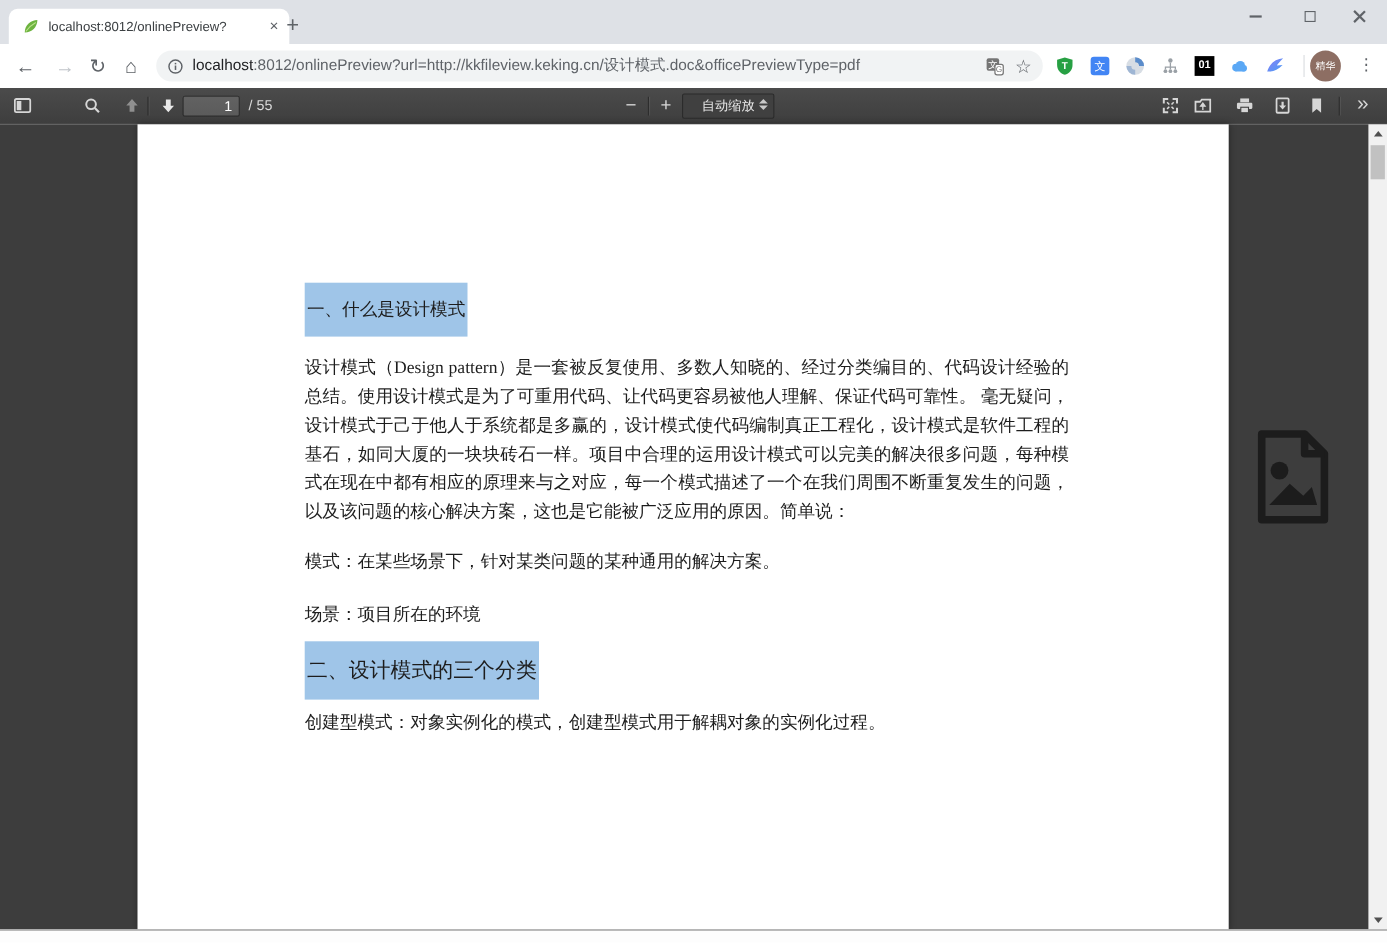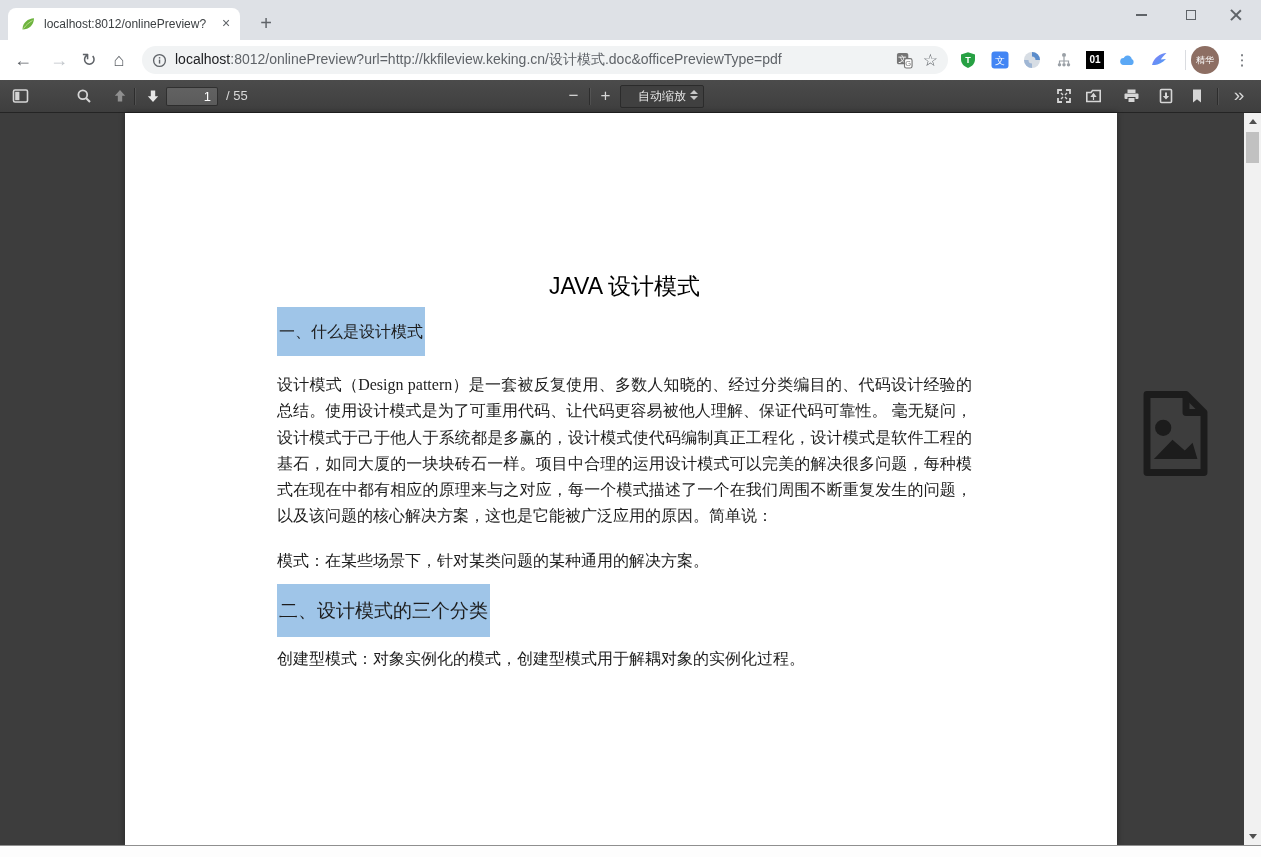--- a/index.html
+++ b/index.html
@@ -2,21 +2,21 @@
 <html><head>
 <meta charset="utf-8">
 <style>
   html,body{margin:0;padding:0;}
   body{width:1261px;height:857px;overflow:hidden;position:relative;
        font-family:"Liberation Sans",sans-serif;background:#fff;}
   *{box-sizing:border-box;}
 
   
   .tabstrip{position:absolute;left:0;top:0;width:1261px;height:40px;background:#dee1e6;}
-  .tab{position:absolute;left:8px;top:8px;width:232px;height:32px;background:#fff;
+  .tab{position:absolute;left:8px;top:8px;width:255px;height:32px;background:#fff;
        border-radius:8px 8px 0 0;display:flex;align-items:center;padding:0 6px 0 12px;}
   .tab-title{flex:1;font-size:12px;color:#3c4043;white-space:nowrap;overflow:hidden;margin-left:8px;}
   .tab-close{width:16px;height:16px;border-radius:50%;text-align:center;line-height:15px;
        font-size:14px;color:#5f6368;cursor:default;}
   .newtab{position:absolute;left:252px;top:10px;width:28px;height:28px;text-align:center;
        line-height:26px;font-size:20px;color:#5f6368;border-radius:50%;}
   .winbtn{position:absolute;top:0;width:46px;height:30px;display:flex;align-items:center;justify-content:center;}
   .wb-min{left:1118px;} .wb-max{left:1168px;} .wb-close{left:1213px;}
   .wb-min i{display:block;width:11px;height:1.5px;background:#5f6368;}
   .wb-max i{display:block;width:10px;height:10px;border:1.5px solid #5f6368;}
@@ -260,24 +260,24 @@
       <path d="M3 1.5 H11 V14.5 L7 11.2 L3 14.5 Z" fill="#d6d6d6"></path>
     </svg>
   </div>
   <div class="tb-sep" style="left:1217px"></div>
   <div class="moretools">»</div>
 </div>
 
 <div class="viewer">
   <div class="page">
     <div class="doc">
-      <div class="doc-title">JAVA 设计模式</div>
       <div class="h-line"><span class="hl">一、什么是设计模式</span></div>
       <div class="para">设计模式（Design pattern）是一套被反复使用、多数人知晓的、经过分类编目的、代码设计经验的总结。使用设计模式是为了可重用代码、让代码更容易被他人理解、保证代码可靠性。 毫无疑问，设计模式于己于他人于系统都是多赢的，设计模式使代码编制真正工程化，设计模式是软件工程的基石，如同大厦的一块块砖石一样。项目中合理的运用设计模式可以完美的解决很多问题，每种模式在现在中都有相应的原理来与之对应，每一个模式描述了一个在我们周围不断重复发生的问题，以及该问题的核心解决方案，这也是它能被广泛应用的原因。简单说：</div>
       <div class="boldline">模式：在某些场景下，针对某类问题的某种通用的解决方案。</div>
+      <div class="plainline">场景：项目所在的环境</div>
       <div class="h-line2"><span class="hl">二、设计模式的三个分类</span></div>
       <div class="boldline">创建型模式：对象实例化的模式，创建型模式用于解耦对象的实例化过程。</div>
     </div>
   </div>
 
   <svg class="imgicon" viewBox="0 0 25 29">
     <path d="M3 1.5 H16 L22 7.5 V27.5 H3 Z" fill="none" stroke="#1c1c1c" stroke-width="2.3" stroke-linejoin="round"></path>
     <path d="M16 1.5 V7.5 H22" fill="none" stroke="#1c1c1c" stroke-width="2.3" stroke-linejoin="round"></path>
     <circle cx="8.4" cy="12.6" r="2.7" fill="#1c1c1c"></circle>
     <path d="M5.3 23 L11.5 16.6 L15.6 20.2 L18.2 17.6 L19.8 23 Z" fill="#1c1c1c"></path>

